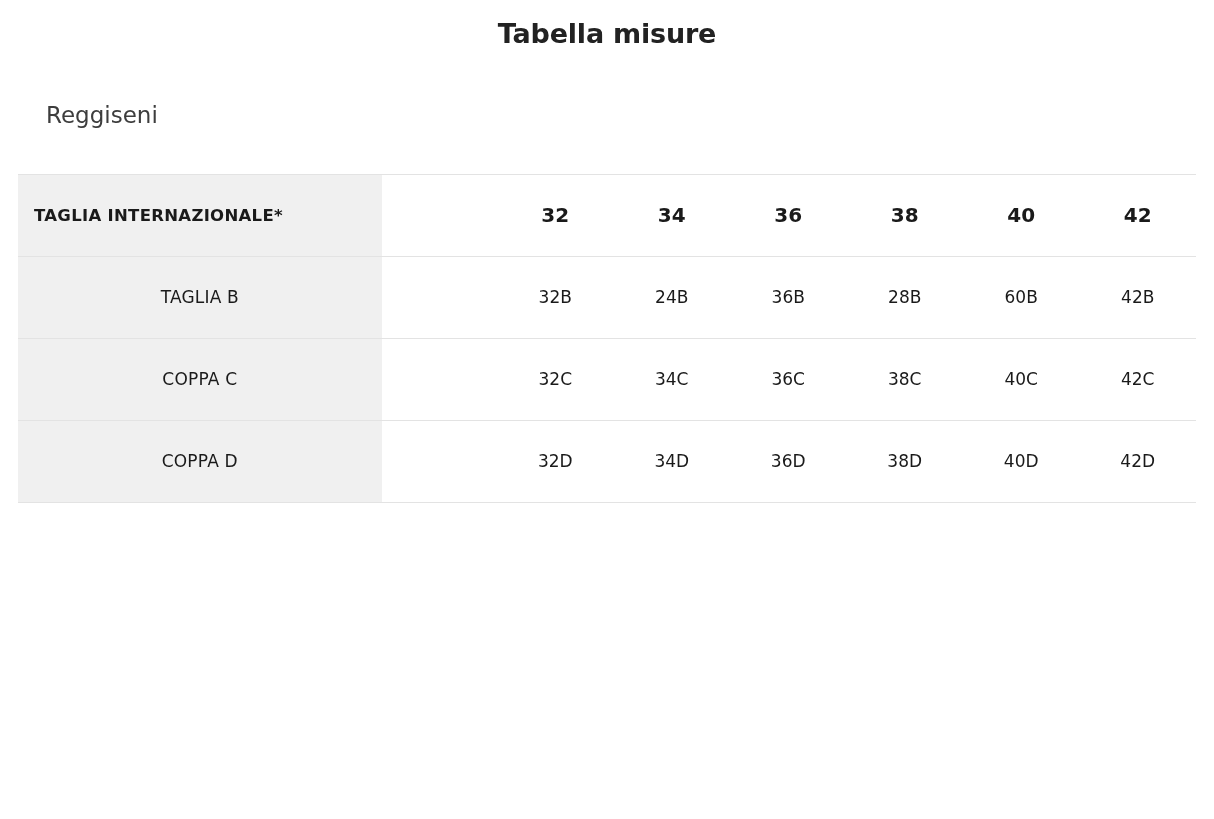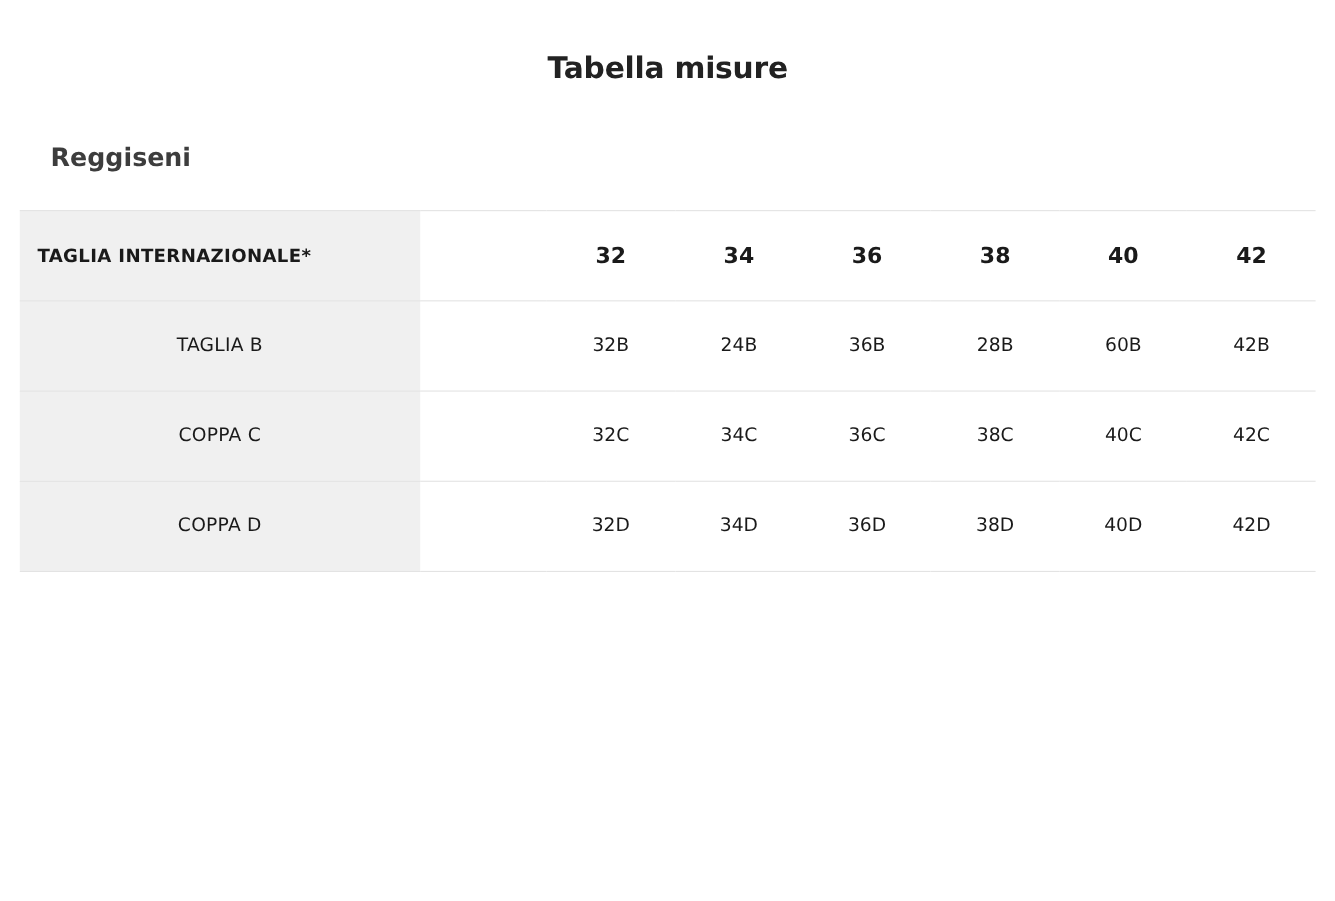--- a/index.html
+++ b/index.html
@@ -18,32 +18,32 @@
     height: 819px;
     position: relative;
     background: #ffffff;
   }
   .title {
     text-align: center;
     font-size: 27px;
     font-weight: 700;
     color: #222222;
     letter-spacing: -0.2px;
-    padding-top: 47px;
+    padding-top: 18px;
     line-height: 1.2;
   }
   .subtitle {
     font-size: 23px;
-    font-weight: 700;
+    font-weight: 400;
     color: #3d3d3d;
     margin: 52px 0 0 46px;
     line-height: 1.2;
   }
   .table-wrap {
-    margin-top: 32px;
+    margin-top: 44px;
     padding: 0 18px 12px 18px;
   }
   table.size-table {
     width: 1178px;
     border-collapse: collapse;
     table-layout: fixed;
   }
   table.size-table tr {
     height: 82px;
   }

